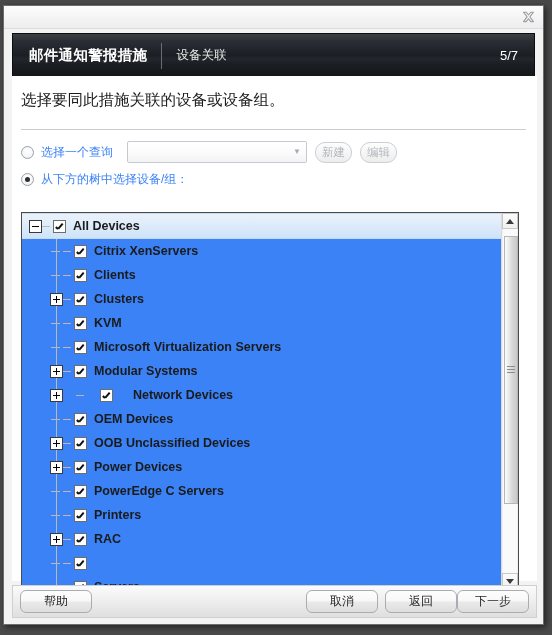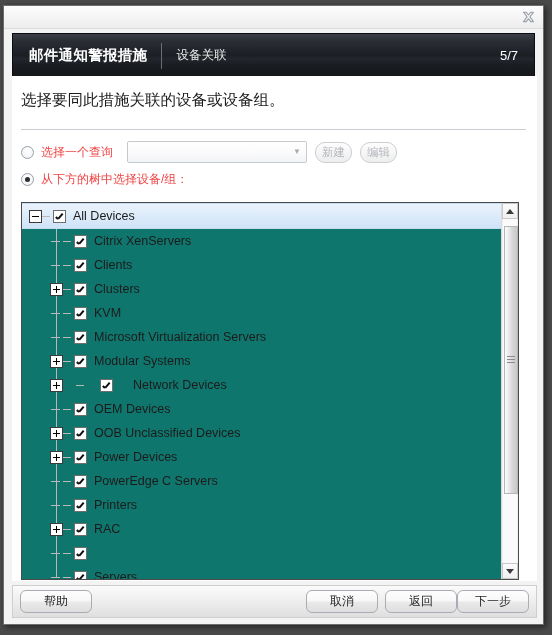--- a/index.html
+++ b/index.html
@@ -149,21 +149,21 @@
     left: 3px;
     top: 3px;
     width: 5px;
     height: 5px;
     border-radius: 50%;
     background: #2f2f2f;
   }
   .radio-label {
     margin-left: 7px;
     font-size: 12px;
-    color: #ef4444;
+    color: #3b82f6;
     white-space: nowrap;
   }
   #query-select {
     margin-left: 14px;
     width: 180px;
     height: 22px;
     background: linear-gradient(to bottom, #ffffff 0%, #fbfbfc 55%, #f2f3f5 100%);
     border: 1px solid #c6c9ce;
     border-radius: 2px;
     box-sizing: border-box;
@@ -211,27 +211,28 @@
     top: 94px;
     height: 18px;
     display: flex;
     align-items: center;
   }
 
   
   #tree-panel {
     position: absolute;
     left: 9px;
-    top: 126px;
+    top: 136px;
     width: 498px;
     height: 378px;
     border: 1px solid #4a4a4a;
-    background: #0f766e;
+    background: #3b82f6;
     box-sizing: border-box;
     overflow: hidden;
+    font-weight: bold;
   }
   #tree-scrollarea {
     position: absolute;
     left: 0;
     top: 0;
     right: 17px;
     bottom: 0;
     overflow: hidden;
   }
   .tree-row {

